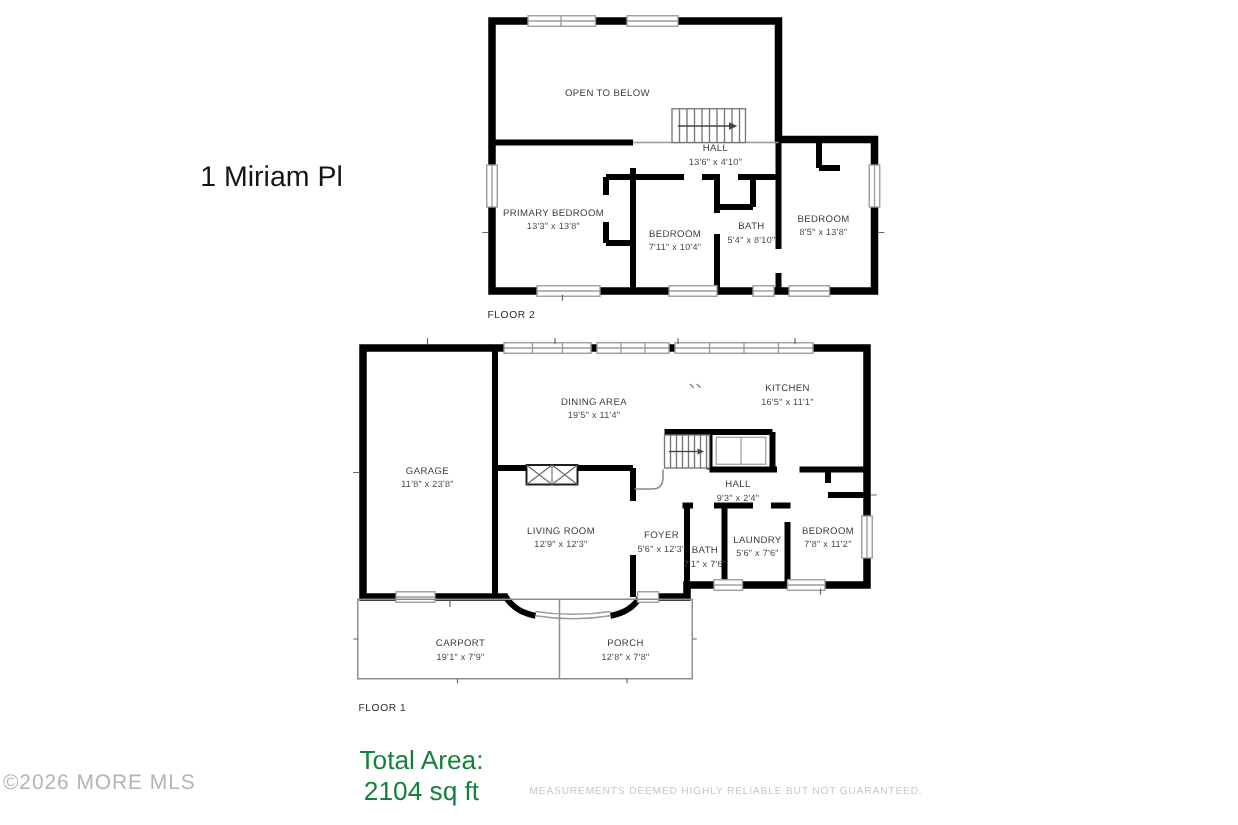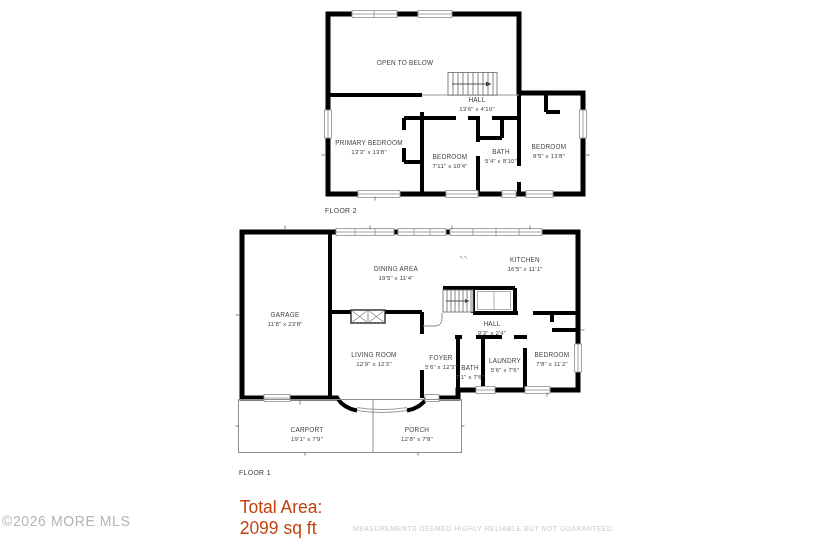--- a/index.html
+++ b/index.html
@@ -14,21 +14,21 @@
   }
   .rname{font-size:6.4px;letter-spacing:.25px;}
   .rdims{font-size:6px;color:#474747;letter-spacing:.2px;}
   .floor-tag{position:absolute;font-size:6.8px;color:#2e2e2e;letter-spacing:.4px;}
   .address{
     position:absolute;left:181px;top:119px;transform:translate(-50%,-50%);
     text-align:center;font-size:19px;color:#151515;line-height:1.25;white-space:nowrap;
   }
   .total-area{
     position:absolute;left:281px;top:518px;transform:translate(-50%,-50%);
-    font-size:17.5px;color:#c2410c;line-height:1.22;white-space:nowrap;
+    text-align:center;font-size:17.5px;color:#15803d;line-height:1.22;white-space:nowrap;
   }
   .watermark{
     position:absolute;left:2px;top:513px;font-size:14px;color:#b5b5b5;
     letter-spacing:.6px;white-space:nowrap;
   }
   .disclaimer{
     position:absolute;left:484px;top:528px;transform:translate(-50%,-50%);
     font-size:6.8px;color:#c8c8c8;letter-spacing:.55px;white-space:nowrap;
   }
 </style>
@@ -142,20 +142,21 @@
         <rect x="238.5" y="399.5" width="223" height="53"></rect>
         <line x1="373" y1="399.5" x2="373" y2="452.5"></line>
       </g>
     </g>
 
     <path stroke="#666666" stroke-width="0.8" fill="none" d="M325.5,155 h-4 M585.5,155 h4 M375,196.5 v4 M285,229.5 v-4 M370,229.5 v-4 M452,229.5 v-4 M530,229.5 v-4
          M239.5,315 h-4 M580.5,330 h4 M300,400.5 v4 M547,392.5 v4 M305,452.5 v3 M418,452.5 v3 M238.5,426 h-3 M461.5,426 h3"></path>
   </svg>
 
   <div class="address">
+    <div>1 Miriam Pl</div>
   </div>
 
   <div class="room-label" style="left:405px;top:63px">
     <div class="rname">OPEN TO BELOW</div>
   </div>
   <div class="room-label" style="left:477px;top:104px">
     <div class="rname">HALL</div>
     <div class="rdims">13'6" x 4'10"</div>
   </div>
   <div class="room-label" style="left:369px;top:147px">
@@ -217,18 +218,18 @@
     <div class="rdims">19'1" x 7'9"</div>
   </div>
   <div class="room-label" style="left:417px;top:434px">
     <div class="rname">PORCH</div>
     <div class="rdims">12'8" x 7'8"</div>
   </div>
   <div class="floor-tag" style="left:239px;top:469px">FLOOR 1</div>
 
   <div class="total-area">
     <div>Total Area:</div>
-    <div>2099 sq ft</div>
+    <div>2104 sq ft</div>
   </div>
   <div class="watermark">©2026 MORE MLS</div>
   <div class="disclaimer">MEASUREMENTS DEEMED HIGHLY RELIABLE BUT NOT GUARANTEED.</div>
 
 </div>
 
 </body></html>

